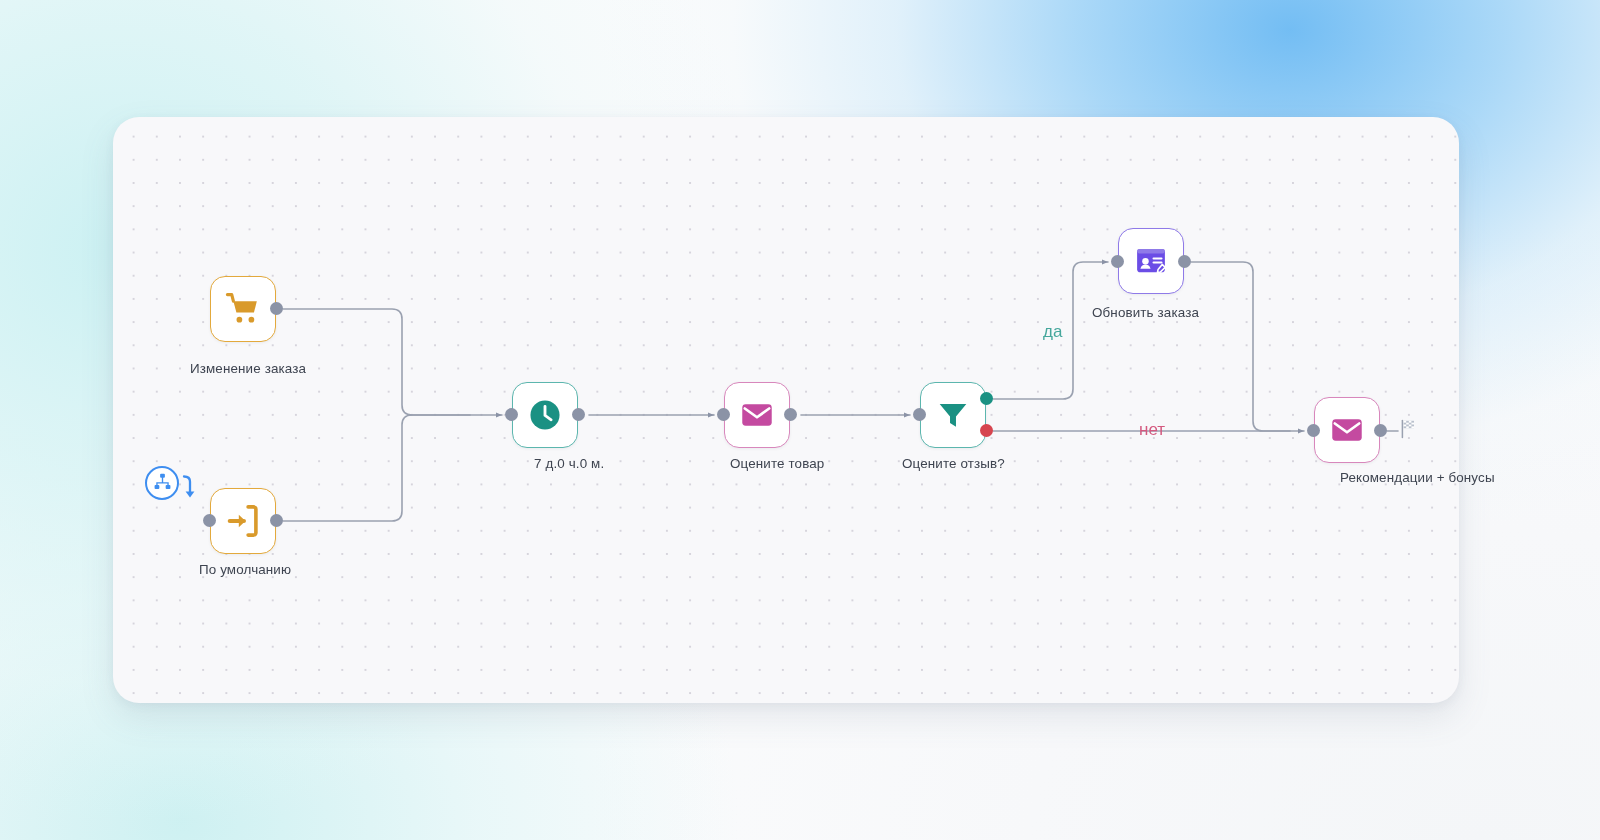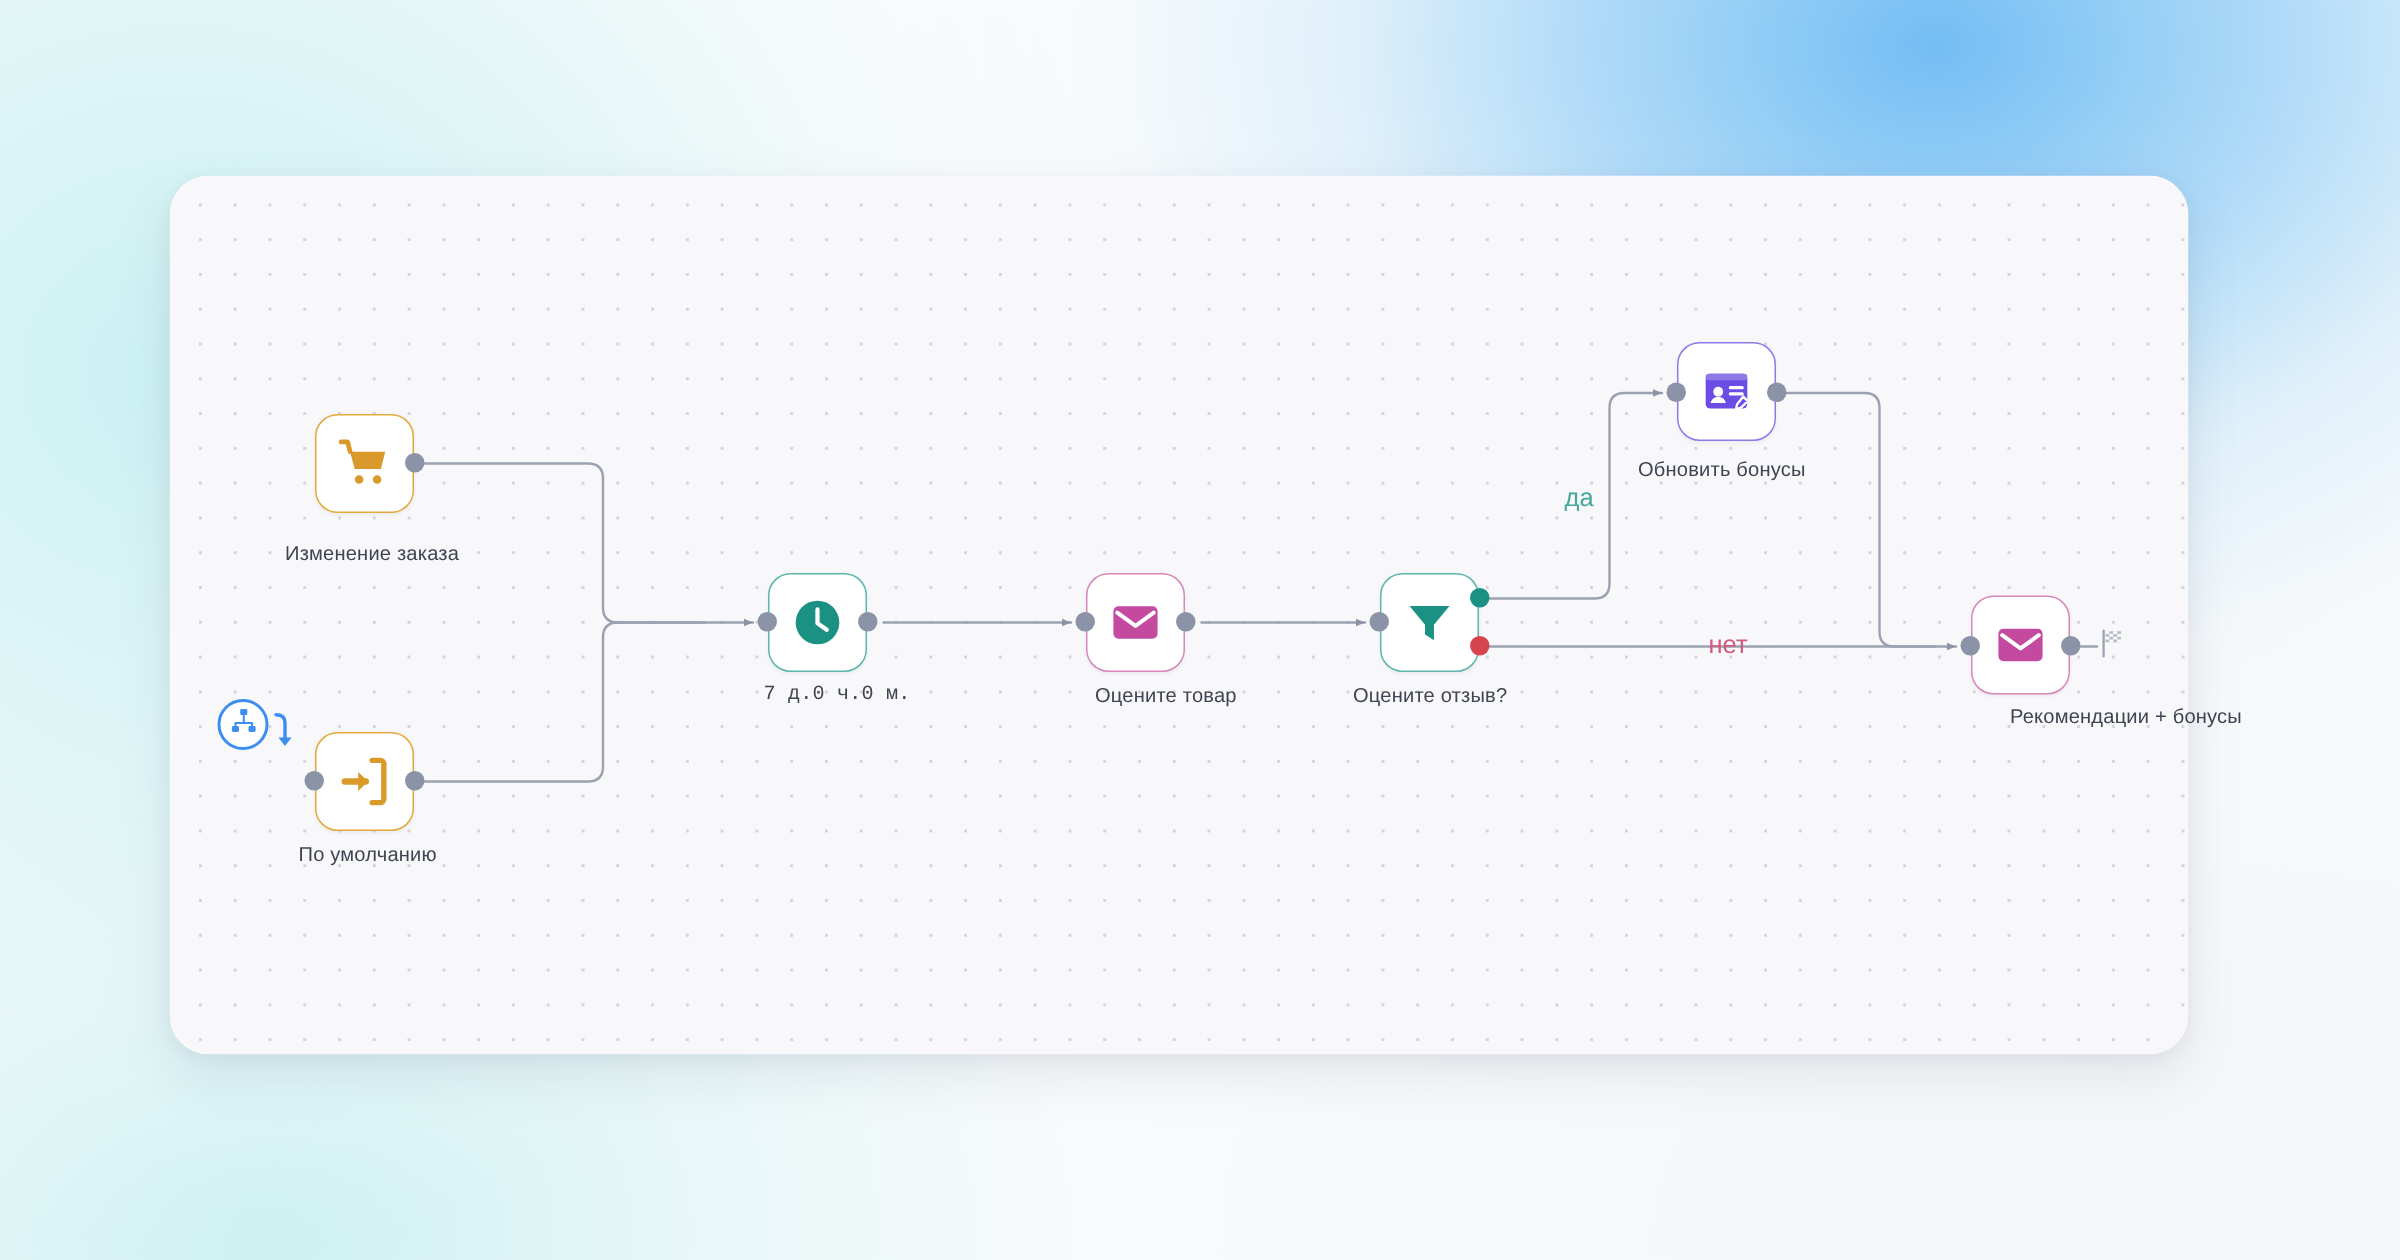--- a/index.html
+++ b/index.html
@@ -172,21 +172,21 @@
   <div class="node teal" style="left:512px; top:382px;">
     <span>
       <svg width="36" height="36" viewBox="0 0 24 24" fill="none">
         <circle cx="12" cy="12" r="9.7" fill="#1a9183"></circle>
         <path d="M12 6.2v6.1l4.1 2.9" stroke="#ffffff" stroke-width="1.9" stroke-linecap="round" stroke-linejoin="round"></path>
       </svg>
     </span>
   </div>
   <div class="port" style="left:505px; top:408px;"></div>
   <div class="port" style="left:572px; top:408px;"></div>
-  <div class="node-label" style="left:509px; top:456px;font-family:Liberation Mono, monospace;">7 д.0 ч.0 м.</div>
+  <div class="node-label" style="left:534px; top:456px;">7 д.0 ч.0 м.</div>
 
   <div class="node pink" style="left:724px; top:382px;">
     <span>
       <svg width="34" height="34" viewBox="0 0 24 24" fill="none">
         <rect x="1.6" y="4.4" width="20.8" height="15.2" rx="2.4" fill="#c44aa0"></rect>
         <path d="M3.4 7.4 12 13.6l8.6-6.2" stroke="#ffffff" stroke-width="1.9" stroke-linecap="round" stroke-linejoin="round" fill="none"></path>
       </svg>
     </span>
   </div>
   <div class="port" style="left:717px; top:408px;"></div>
@@ -212,21 +212,21 @@
         <rect x="2.2" y="3.6" width="19.6" height="3.1" rx="1.6" fill="#8f7ae8"></rect>
         <circle cx="8.1" cy="12.1" r="2.3" fill="#ffffff"></circle>
         <path d="M4.5 17.4c0.5-1.9 2-2.9 3.6-2.9s3.1 1 3.6 2.9z" fill="#ffffff"></path>
         <path d="M13.8 10.2h5.6M13.8 13.1h5.6" stroke="#ffffff" stroke-width="1.5" stroke-linecap="round"></path>
         <path d="M19.9 14.4 22 16.5l-3.3 3.2-2.2 0.5 0.5-2.2z" fill="#6b4de6" stroke="#ffffff" stroke-width="1.1" stroke-linejoin="round"></path>
       </svg>
     </span>
   </div>
   <div class="port" style="left:1111px; top:255px;"></div>
   <div class="port" style="left:1178px; top:255px;"></div>
-  <div class="node-label" style="left:1092px; top:305px;">Обновить бонусы</div>
+  <div class="node-label" style="left:1092px; top:305px;">Обновить заказа</div>
 
   <div class="node pink" style="left:1314px; top:397px;">
     <span>
       <svg width="34" height="34" viewBox="0 0 24 24" fill="none">
         <rect x="1.6" y="4.4" width="20.8" height="15.2" rx="2.4" fill="#c44aa0"></rect>
         <path d="M3.4 7.4 12 13.6l8.6-6.2" stroke="#ffffff" stroke-width="1.9" stroke-linecap="round" stroke-linejoin="round" fill="none"></path>
       </svg>
     </span>
   </div>
   <div class="port" style="left:1307px; top:424px;"></div>

